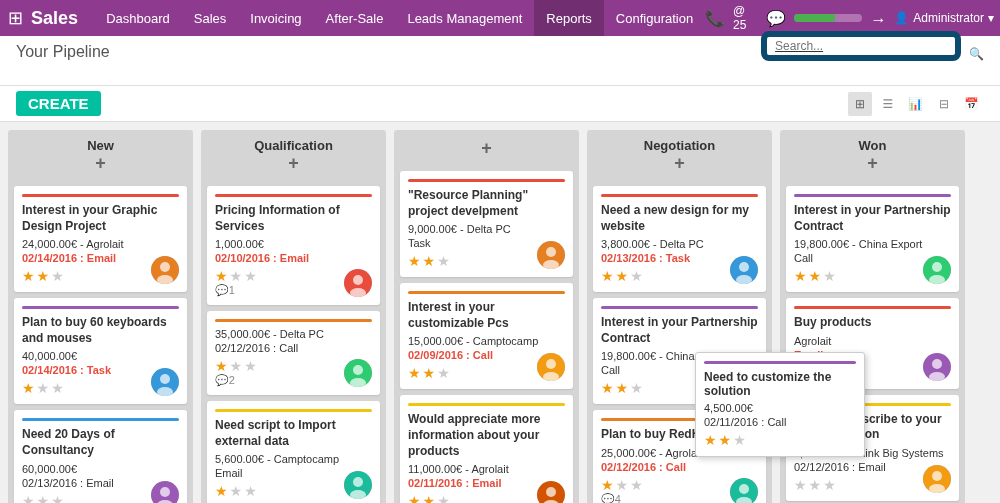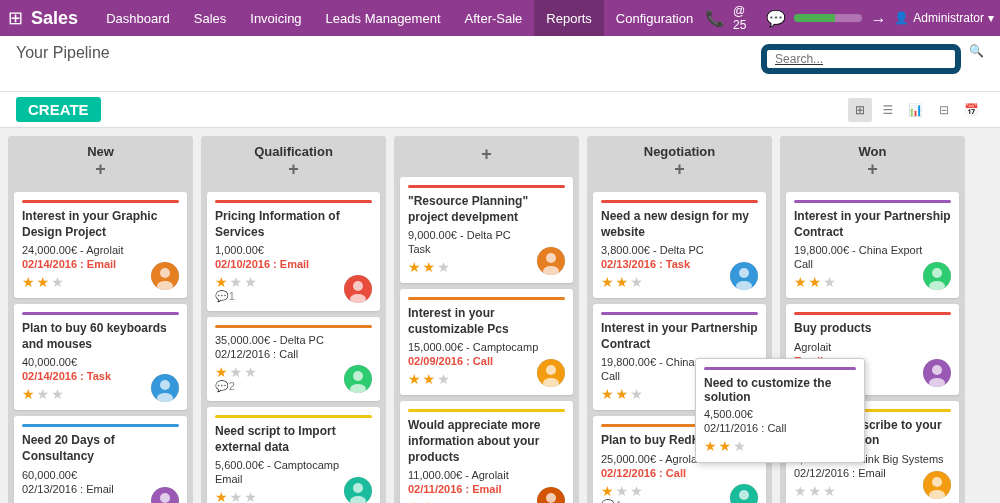--- a/index.html
+++ b/index.html
@@ -31,25 +31,25 @@
     .nav-right { display: flex; align-items: center; gap: 8px; margin-left: auto; }
     .nav-icon { color: white; font-size: 16px; cursor: pointer; }
     .nav-badge { font-size: 12px; color: white; }
     .nav-progress { width: 80px; height: 8px; background: rgba(255,255,255,0.3); border-radius: 4px; overflow: hidden; }
     .nav-progress-bar { height: 100%; background: #4caf50; width: 60%; }
     .nav-user { color: white; font-size: 12px; cursor: pointer; display: flex; align-items: center; gap: 4px; }
 
     
     .sub-header {
       background: white;
-      padding: 8px 16px;
-      display: flex;
-      align-items: flex-start;
+      padding: 24px 16px;
+      display: flex;
+      align-items: flex-end;
       border-bottom: 1px solid #ddd;
-      height: 56px;
+      height: 50px;
     }
     .page-title { font-size: 16px; font-weight: normal; color: #555; flex: 1; }
     .search-box {
       display: flex;
       align-items: center;
       border: 6px solid #0c4a6e;
       border-radius: 8px;
       padding: 2px 8px;
       width: 200px;
       margin-right: 8px;
@@ -187,22 +187,22 @@
 </head>
 <body>
 
 <nav class="top-nav">
   <span class="nav-apps-icon">⊞</span>
   <span class="nav-brand">Sales</span>
   <div class="nav-items">
     <span class="nav-item">Dashboard</span>
     <span class="nav-item">Sales</span>
     <span class="nav-item">Invoicing</span>
+    <span class="nav-item">After-Sale</span>
     <span class="nav-item">Leads Management</span>
-    <span class="nav-item">After-Sale</span>
     <span class="nav-item active">Reports</span>
     <span class="nav-item">Configuration</span>
   </div>
   <div class="nav-right">
     <span class="nav-icon">📞</span>
     <span class="nav-badge">@ 25</span>
     <span class="nav-icon">💬</span>
     <div class="nav-progress">
       <div class="nav-progress-bar"></div>
     </div>

